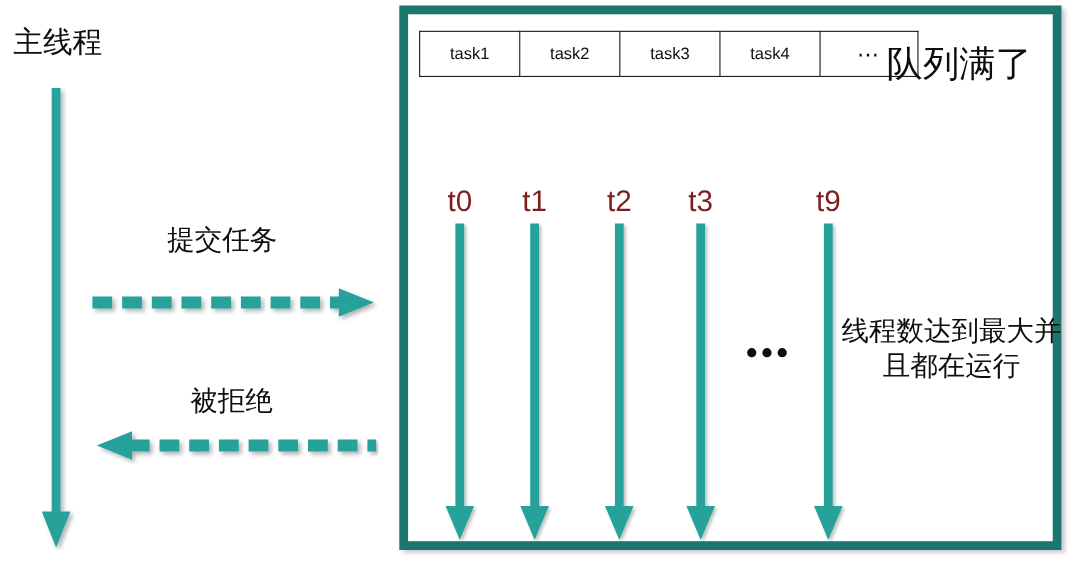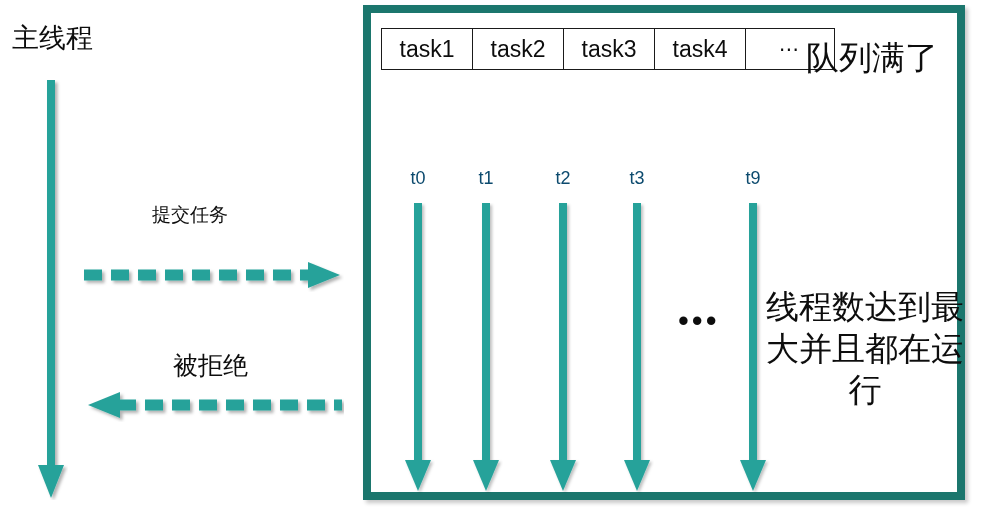--- a/index.html
+++ b/index.html
@@ -24,39 +24,39 @@
     line-height: 1.18;
   }
   #main-thread-label {
     left: 12px;
     top: 23px;
     font-size: 27px;
   }
   #submit-task-label {
     left: 152px;
     top: 204px;
-    font-size: 19px;
+    font-size: 25px;
     font-family: Liberation Serif, serif;
   }
   #rejected-label {
     left: 163px;
     top: 351px;
     font-size: 25px;
     margin-left: 10px;
   }
   #queue-full-label {
     left: 806px;
     top: 39px;
     font-size: 33px;
   }
   #max-threads-note {
     left: 765px;
     top: 286px;
     width: 200px;
-    font-size: 33px;
+    font-size: 25px;
     text-align: center;
     white-space: normal;
     line-height: 1.26;
   }
   #threads-ellipsis {
     left: 678px;
     top: 303px;
     font-size: 31px;
     letter-spacing: 3px;
   }
@@ -104,36 +104,36 @@
     position: absolute;
     left: 381px;
     top: 28px;
     border-collapse: collapse;
     table-layout: fixed;
     background: #ffffff;
   }
   #task-queue td {
     border: 1px solid #1a1a1a;
     height: 40px;
-    font-size: 23px;
+    font-size: 15px;
     color: #0d0d0d;
     text-align: center;
     vertical-align: middle;
     padding: 0 6px;
     font-family: "Liberation Sans", "DejaVu Sans", sans-serif;
   }
   #task-queue td.task-cell { width: 78px; }
   #task-queue td.ellipsis-cell { width: 76px; font-size: 20px; letter-spacing: 2px; }
 
   
   .thread-group { position: absolute; }
   .thread-label {
     position: absolute;
-    font-size: 18px;
-    color: #0c4a6e;
+    font-size: 27px;
+    color: #7f1d1d;
     text-align: center;
     width: 44px;
     left: -22px;
     top: 0;
   }
   .thread-arrow {
     position: absolute;
     left: -17px;
     top: 35px;
     width: 34px;

